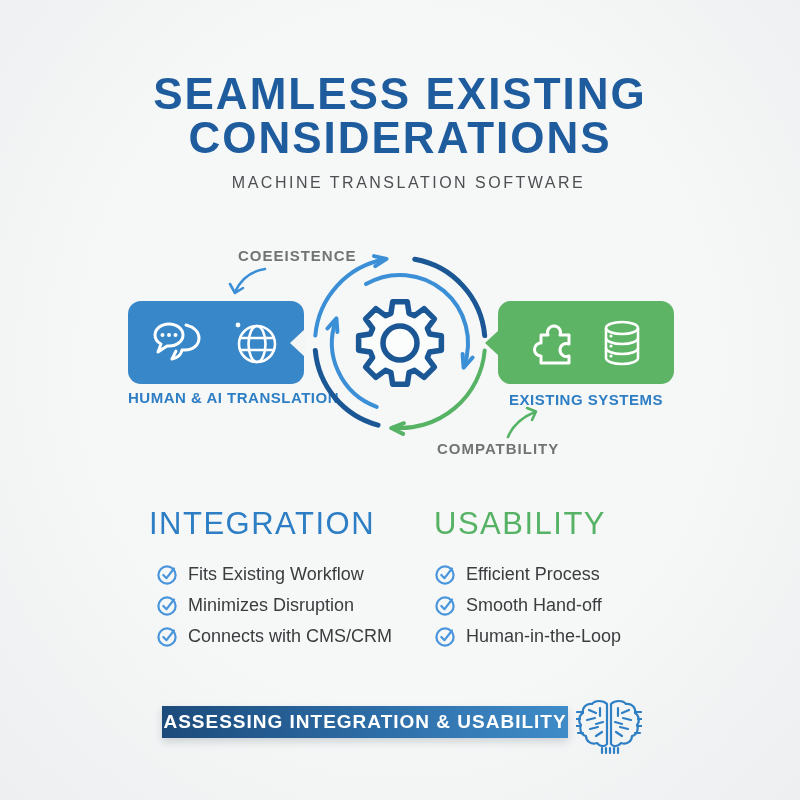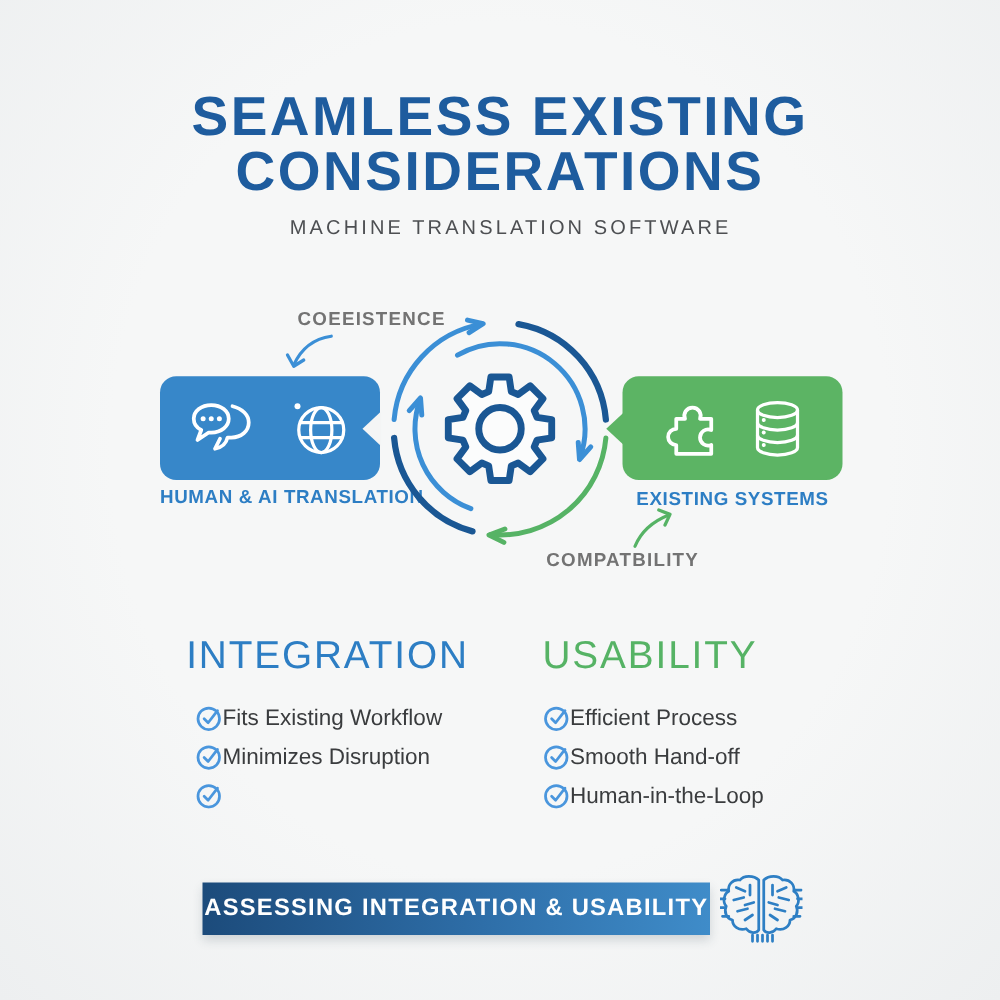--- a/index.html
+++ b/index.html
@@ -49,27 +49,27 @@
     white-space:nowrap;text-align:center;
   }
 
   
   .col-heading{
     font-size:31px;font-weight:normal;letter-spacing:1.5px;white-space:nowrap;
   }
   .col-heading.blue{color:#2d7ec4;}
   .col-heading.green{color:#56b365;}
   .check-row{
-    position:absolute;display:flex;align-items:center;
+    position:absolute;display:flex;align-items:center;gap:10px;
   }
   .check-text{font-size:18px;color:#3a3c3e;white-space:nowrap;}
 
   
   .banner{
-    position:absolute;left:162px;top:706px;width:406px;height:42px;
+    position:absolute;left:162px;top:706px;width:406px;height:32px;
     background:linear-gradient(90deg,#1c4b7b 0%,#2e6ea8 55%,#3f8cc9 100%);
     display:flex;align-items:center;justify-content:center;
     box-shadow:0 4px 8px rgba(40,60,80,.18);
   }
   .banner-text{
     color:#ffffff;font-weight:bold;font-size:19px;letter-spacing:1px;white-space:nowrap;
   }
 </style>
 </head>
 <body>
@@ -173,20 +173,21 @@
       <circle cx="11" cy="12" r="8.6" fill="none" stroke="#4a96dd" stroke-width="2.2"></circle>
       <path d="M7.3 12 L10.5 15.2 L18 5.5" fill="none" stroke="#4a96dd" stroke-width="2.2" stroke-linecap="round" stroke-linejoin="round"></path>
     </svg>
   <span class="check-text">Minimizes Disruption</span>
 </div>
 <div class="check-row" style="left:156px;top:625px;">
   <svg width="22" height="22" viewBox="0 0 22 22">
       <circle cx="11" cy="12" r="8.6" fill="none" stroke="#4a96dd" stroke-width="2.2"></circle>
       <path d="M7.3 12 L10.5 15.2 L18 5.5" fill="none" stroke="#4a96dd" stroke-width="2.2" stroke-linecap="round" stroke-linejoin="round"></path>
     </svg>
+  <span class="check-text">Connects with CMS/CRM</span>
 </div>
 
 <div class="check-row" style="left:434px;top:563px;">
   <svg width="22" height="22" viewBox="0 0 22 22">
       <circle cx="11" cy="12" r="8.6" fill="none" stroke="#4a96dd" stroke-width="2.2"></circle>
       <path d="M7.3 12 L10.5 15.2 L18 5.5" fill="none" stroke="#4a96dd" stroke-width="2.2" stroke-linecap="round" stroke-linejoin="round"></path>
     </svg>
   <span class="check-text">Efficient Process</span>
 </div>
 <div class="check-row" style="left:434px;top:594px;">

